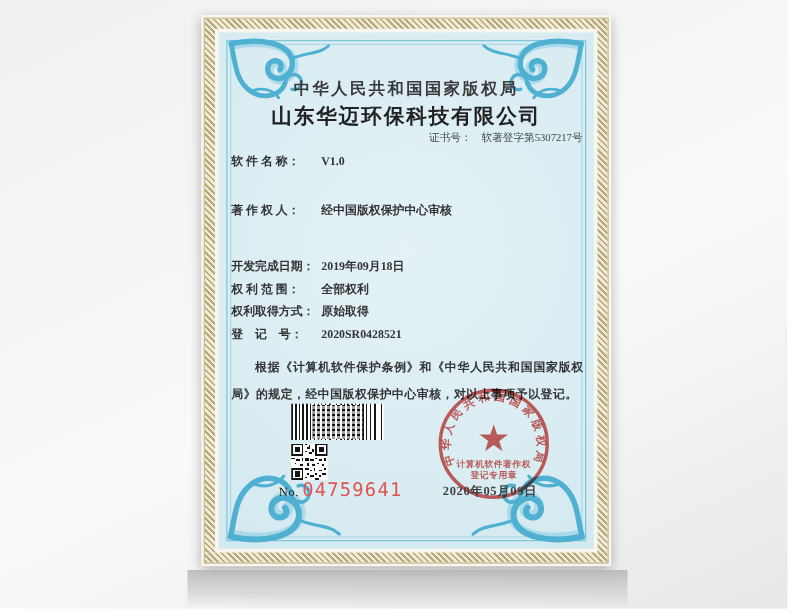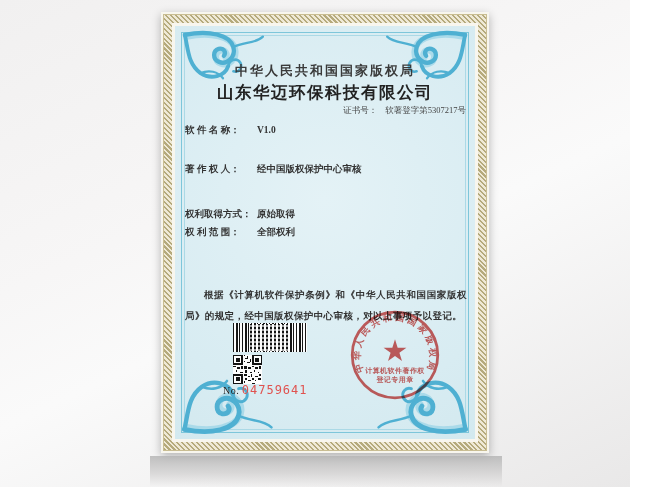--- a/index.html
+++ b/index.html
@@ -73,21 +73,21 @@
     position:absolute;top:1px;bottom:1px;left:17px;right:17px;
     background:
       repeating-linear-gradient(0deg,rgba(253,253,253,.6) 0 2px,transparent 2px 4px),
       repeating-linear-gradient(90deg,#131313 0 2px,#fdfdfd 2px 4px);
   }
   .qr{position:absolute;left:58px;top:329px;width:29px;height:29px;background:#fdfdfd;}
   .serial{position:absolute;left:48px;top:357px;font-size:10px;color:#222;}
   .serial .no-label{font-weight:400;letter-spacing:.5px;}
   .serial .no-num{
     font-family:"DejaVu Sans Mono","Liberation Mono",monospace;
-    color:#e0524f;font-size:12px;letter-spacing:1px;
+    color:#e0524f;font-size:15px;letter-spacing:1px;
   }
   
   .seal{position:absolute;left:174px;top:283px;width:92px;height:92px;opacity:.88;mix-blend-mode:multiply;}
   .seal text{fill:#d34a47;font-weight:700;}
   .seal .ring-text{font-size:9.8px;letter-spacing:3.2px;}
   .seal .inner-line{font-size:7.6px;letter-spacing:.5px;text-anchor:middle;}
   .issue-date{
     position:absolute;left:157px;top:360px;width:120px;text-align:center;
     font-size:10px;font-weight:700;color:#3f3f3f;letter-spacing:.5px;z-index:3;
   }
@@ -170,26 +170,34 @@
           <span class="lab">软 件 名 称：</span>
           <span class="val">
             <div>V1.0</div>
           </span>
         </div>
         <div class="row row-owner">
           <span class="lab">著 作 权 人：</span>
           <span class="val">经中国版权保护中心审核</span>
         </div>
         <div class="row row-sm">
+          <span class="lab">开发完成日期：</span>
+          <span class="val">2019年09月18日</span>
+        </div>
+        <div class="row row-sm">
+          <span class="lab">权 利 范 围：</span>
+          <span class="val">全部权利</span>
+        </div>
+        <div class="row row-sm">
           <span class="lab">权利取得方式：</span>
           <span class="val">原始取得</span>
         </div>
         <div class="row row-sm">
-          <span class="lab">权 利 范 围：</span>
-          <span class="val">全部权利</span>
+          <span class="lab">登　记　号：</span>
+          <span class="val">2020SR0428521</span>
         </div>
       </div>
 
       <div class="statement">根据《计算机软件保护条例》和《中华人民共和国国家版权局》的规定，经中国版权保护中心审核，对以上事项予以登记。</div>
 
       <div class="barcode">
         <div class="barcode-2d"></div>
       </div>
 
       <svg class="qr" viewBox="0 0 21 21" shape-rendering="crispEdges">
@@ -252,17 +260,18 @@
         <circle cx="50" cy="50" r="46.5" fill="none" stroke="#d34a47" stroke-width="3"></circle>
         <path id="sealArc" d="M 13.9,62 A 38,38 0 1 1 86.1,62" fill="none"></path>
         <text class="ring-text">
           <textPath href="#sealArc" startOffset="50%" text-anchor="middle">中华人民共和国国家版权局</textPath>
         </text>
         <polygon fill="#d34a47" points="50,33 52.9,42 62.4,42 54.8,47.6 57.6,56.5 50,51 42.4,56.5 45.2,47.6 37.6,42 47.1,42"></polygon>
         <text class="inner-line" x="50" y="70">计算机软件著作权</text>
         <text class="inner-line" x="50" y="79.5">登记专用章</text>
       </svg>
 
+      <div class="issue-date">2020年05月09日</div>
     </div>
   </div>
 
   <div class="reflection"></div>
 </div>
 
 </body></html>

